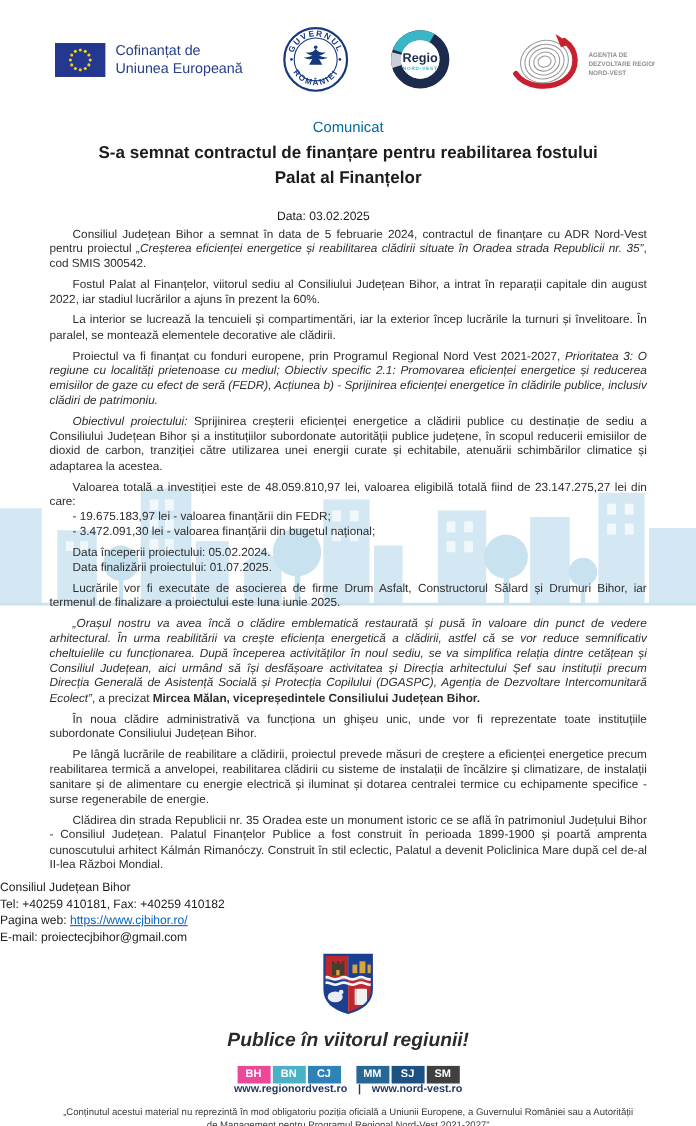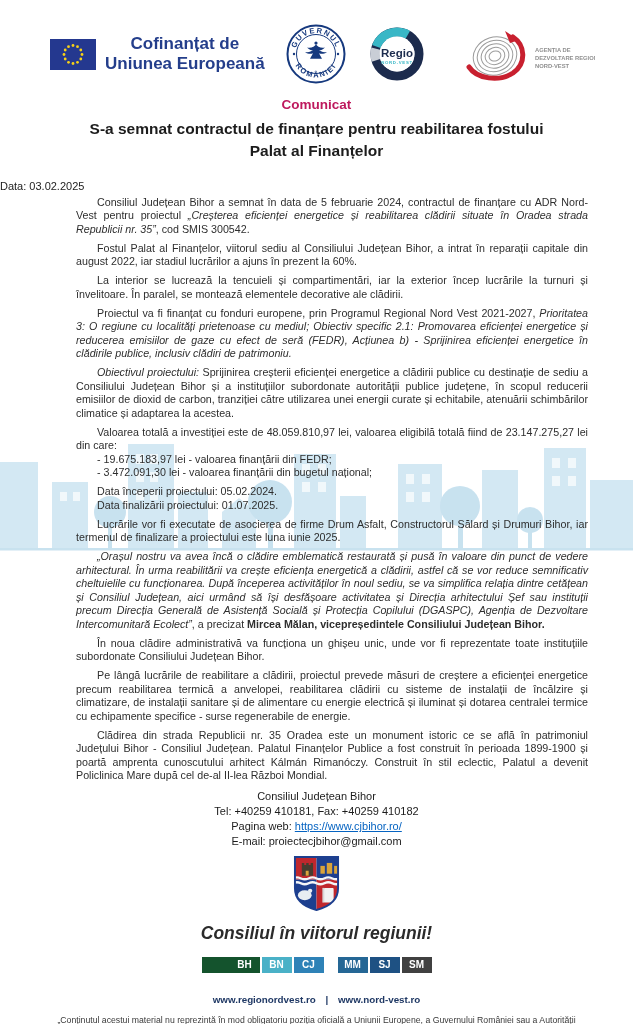--- a/index.html
+++ b/index.html
@@ -4,39 +4,39 @@
 <style>
   html,body{margin:0;padding:0;}
   body{
     width:633px;height:1024px;position:relative;overflow:hidden;background:#ffffff;
     font-family:"Liberation Sans",sans-serif;color:#2e2e2e;
   }
   .watermark{position:absolute;left:0;top:410px;width:633px;height:152px;z-index:0;opacity:.6;}
   .page{position:relative;z-index:1;}
   .logos{display:flex;justify-content:space-between;align-items:center;padding:20px 38px 0 50px;height:68px;}
   .logo.eu{display:flex;align-items:center;gap:9px;}
-  .eu-label{font-weight:bold;color:#243e8b;font-size:17px;line-height:1.2;text-align:center;}
-  .kicker{text-align:center;font-weight:bold;font-size:13.5px;color:#be185d;margin-top:9px;}
+  .eu-label{font-weight:normal;color:#243e8b;font-size:13px;line-height:1.2;}
+  .kicker{text-align:center;font-weight:normal;font-size:13.5px;color:#0369a1;margin-top:20px;}
   .title{text-align:center;font-weight:bold;font-size:15.5px;line-height:1.45;color:#1c1c1c;
          max-width:470px;margin:6px auto 12px auto;}
-  .date{text-align:left;font-size:11px;padding:5px 45px 0 0;color:#1c1c1c;}
-  .body{padding:4px 45px 0 32px;margin-left:44px;}
+  .date{text-align:center;font-size:11px;padding:5px 45px 0 0;color:#1c1c1c;}
+  .body{padding:4px 45px 0 45px;}
   .para{font-size:10.7px;line-height:13.5px;text-align:justify;margin:0 0 5.5px 0;}
   .para.ind{text-indent:21px;}
   .para.tight{margin-bottom:0;}
   .it{font-style:italic;}
   .bd{font-weight:bold;}
   .lnk{color:#0563c1;text-decoration:underline;cursor:pointer;}
-  .contact{text-align:center;font-size:11px;line-height:15px;margin-top:6px;color:#1c1c1c;}
+  .contact{font-size:11px;line-height:15px;margin-top:6px;color:#1c1c1c;}
   .coa{text-align:center;margin-top:6px;}
   .slogan{text-align:center;font-weight:bold;font-style:italic;font-size:17.5px;color:#2b2b2b;margin-top:7px;}
   .tiles{display:flex;justify-content:center;gap:2px;margin-top:13px;}
   .tile{width:30px;height:16px;line-height:16px;text-align:center;color:#ffffff;
         font-weight:bold;font-size:10px;}
-  .webline{text-align:center;font-weight:bold;font-size:9.8px;color:#1f3864;margin-top:21px;}
+  .webline{text-align:center;font-weight:bold;font-size:9.8px;color:#1f3864;margin-top:0;}
   .webline .sep{margin:0 7px;}
   .disclaimer{text-align:center;font-size:8.7px;line-height:11.5px;color:#3a3a3a;
               max-width:520px;margin:10px auto 0 auto;}
   svg text{font-family:"Liberation Sans",sans-serif;}
 </style>
 </head>
 <body>
 
 <svg class="watermark" viewBox="0 0 633 152" preserveAspectRatio="none">
   <g fill="#b7d9ec">
@@ -208,24 +208,24 @@
         <path d="M0 27.5 Q4 25.5 8 27.5 T16 27.5 T24 27.5 T32 27.5 T40 27.5 T48 27.5 V30 Q44 32 40 30 T32 30 T24 30 T16 30 T8 30 T0 30 Z" fill="#f4f6f8"></path>
         <ellipse cx="12" cy="41" rx="7" ry="5" fill="#e8edf2"></ellipse>
         <circle cx="17.5" cy="36.5" r="2.2" fill="#e8edf2"></circle>
         <rect x="31.5" y="33.5" width="10" height="15" rx="1" fill="#f2f2f2"></rect>
         <rect x="30" y="33.5" width="2" height="15" fill="#d8d8d8"></rect>
       </g>
       <path d="M2 2 H46 V34 C46 46 37 52.5 24 56 C11 52.5 2 46 2 34 Z" fill="none" stroke="#1d3f8f" stroke-width="2"></path>
     </svg>
   </div>
 
-  <div class="slogan">Consiliul în viitorul regiunii!</div>
+  <div class="slogan">Publice în viitorul regiunii!</div>
 
   <div class="tiles">
-      <div class="tile" style="background: #14532d; padding-left: 28px;">BH</div>
+      <div class="tile" style="background: #ec4899;">BH</div>
       <div class="tile" style="background: rgb(74, 177, 199);">BN</div>
       <div class="tile" style="background: rgb(46, 130, 183);">CJ</div>
       <div class="tile" style="background: rgb(37, 103, 149); margin-left: 12px;">MM</div>
       <div class="tile" style="background: rgb(30, 81, 131);">SJ</div>
       <div class="tile" style="background: #404040;">SM</div>
     </div>
 
   <div class="webline">
     <span>www.regionordvest.ro</span>
     <span class="sep">|</span>

